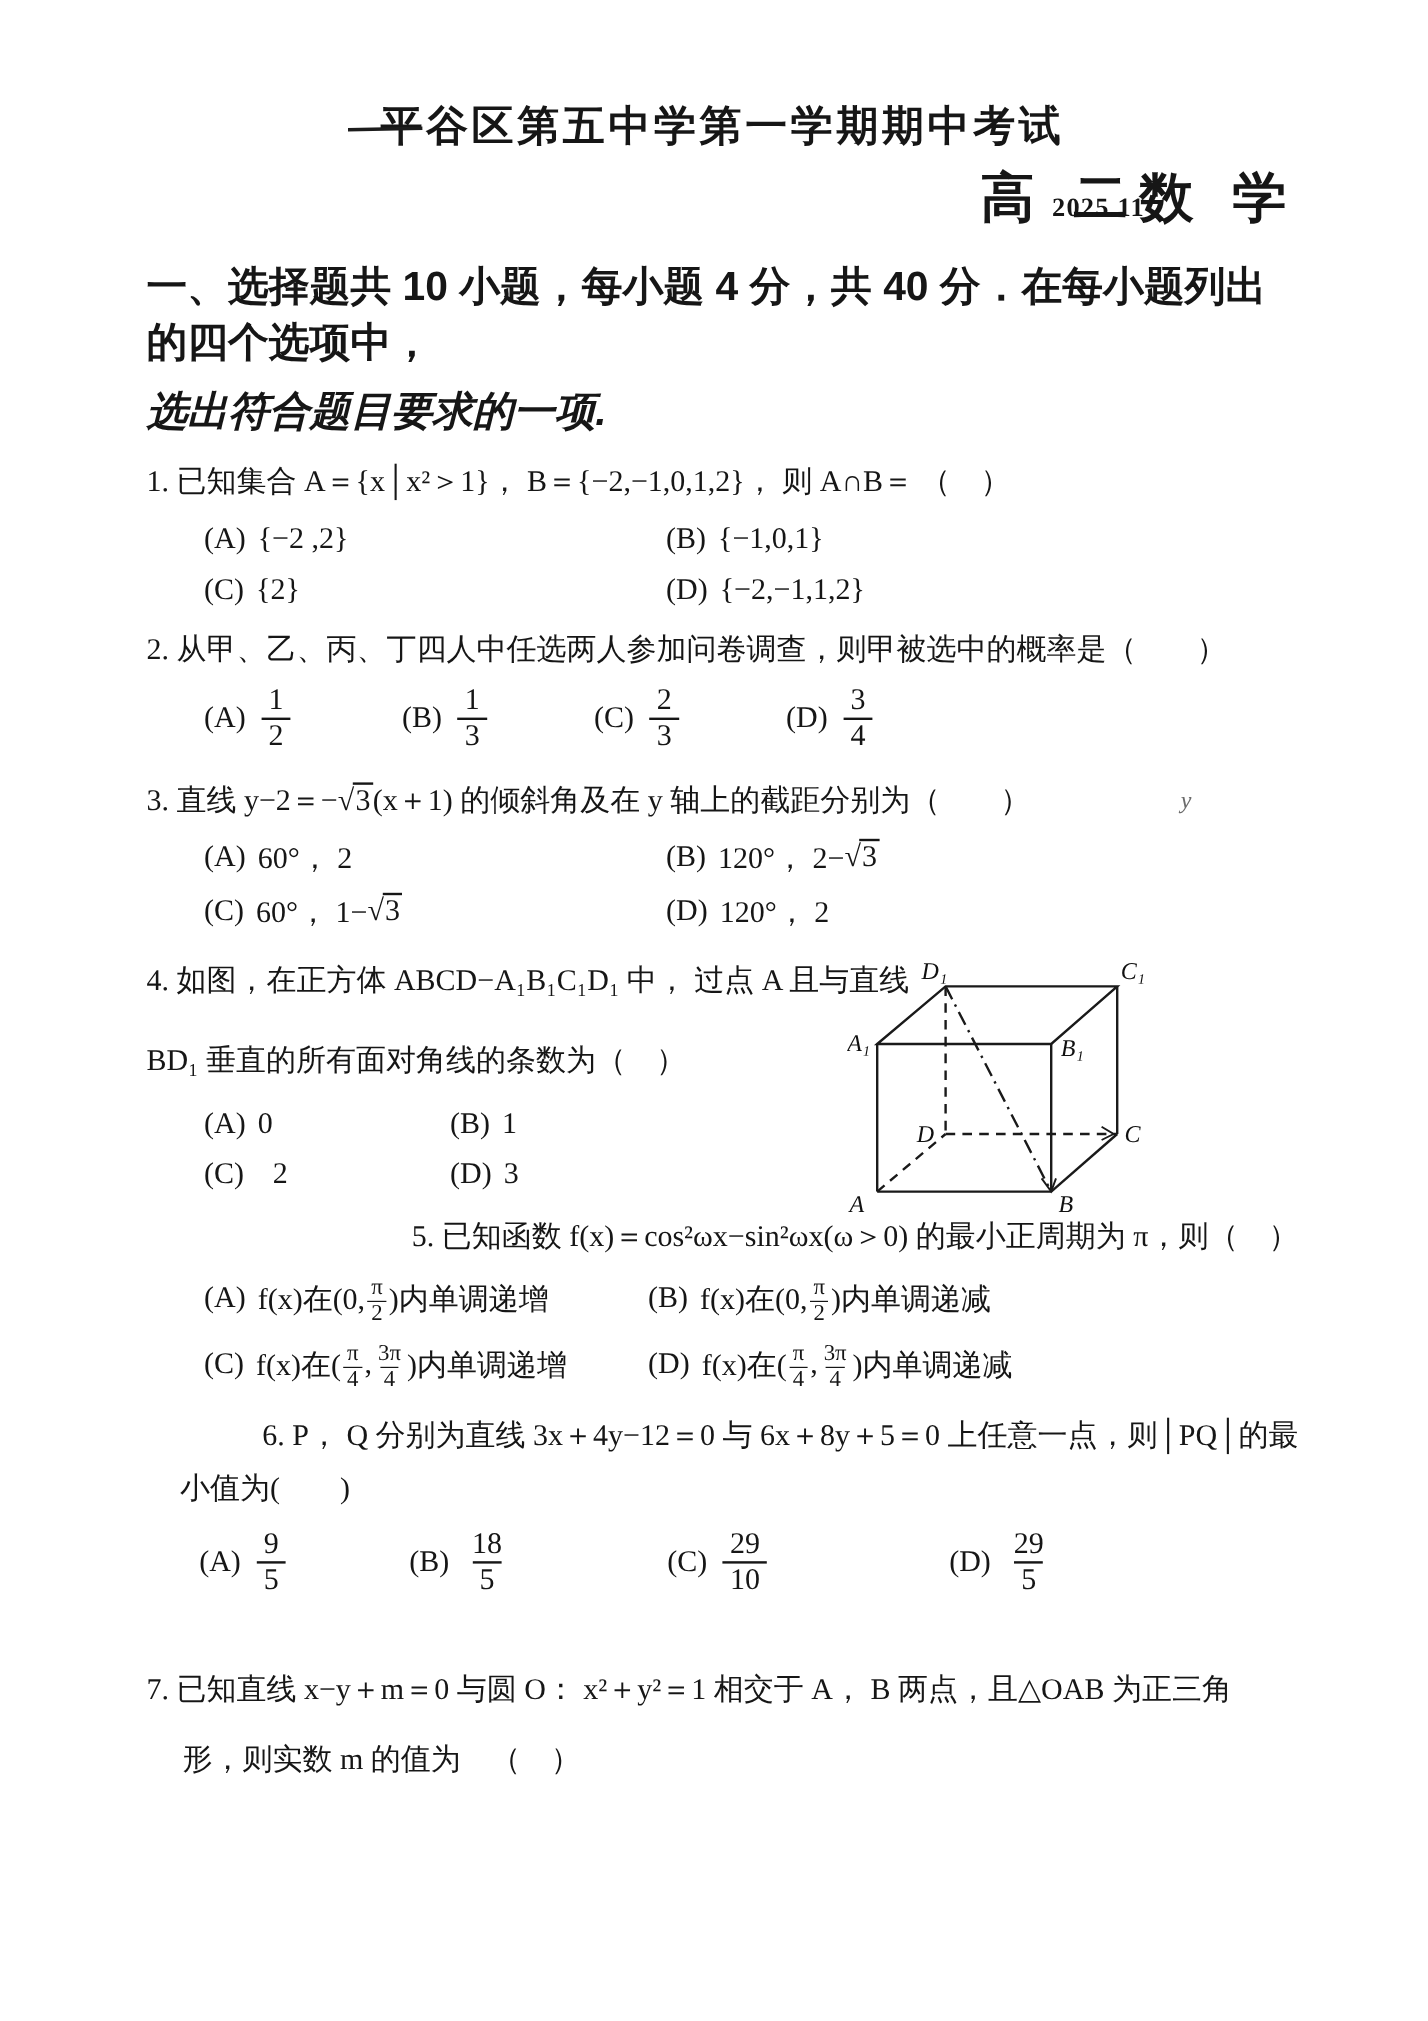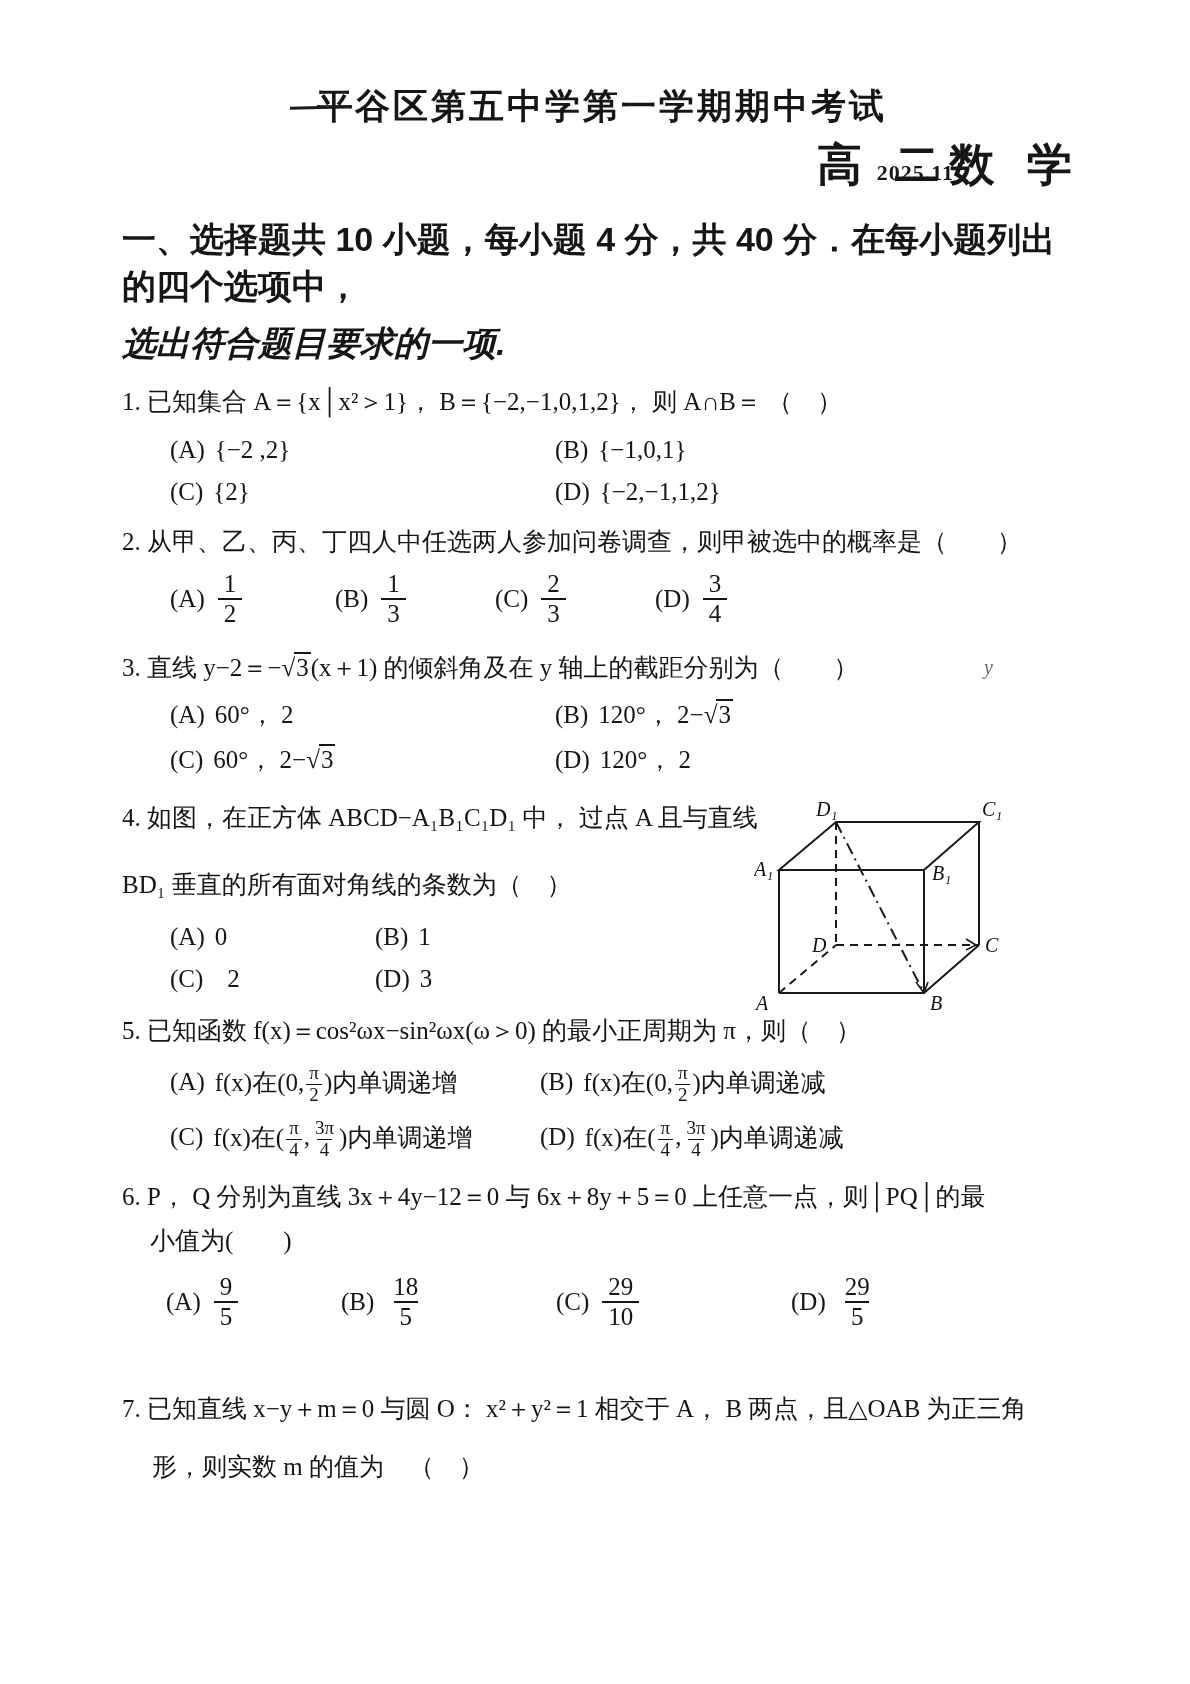--- a/index.html
+++ b/index.html
@@ -36,21 +36,21 @@
   }
   
   .intro{
     margin:26px 0 0;line-height:1.4;font-size:34px;font-weight:700;
     font-family:"Liberation Sans","DejaVu Sans",sans-serif;
   }
   .intro.l2{margin-top:9px;font-style:italic;}
   
   .stem{margin:0;line-height:1.45;}
   .q{position:relative;}
-  .mt16{margin-top:16px;} .mt18{margin-top:18px;} .mt20{margin-top:20px;}
+  .mt16{margin-top:16px;} .mt18{margin-top:18px;} .mt20{margin-top:20px;text-align:right;}
   .mt22{margin-top:22px;} .mt24{margin-top:24px;} .mt34{margin-top:34px;}
   .cont{margin:18px 0 0 28px;}
   .opts{display:grid;margin-top:16px;padding-left:48px;row-gap:14px;}
   .grid2{grid-template-columns:385px 1fr;}
   .grid2n{grid-template-columns:205px 1fr;}
   .grid2w{grid-template-columns:370px 1fr;}
   .grid4{grid-template-columns:165px 160px 160px 1fr;}
   .grid4b{grid-template-columns:175px 215px 235px 1fr;}
   .opt{display:flex;align-items:center;white-space:nowrap;}
   .opt .lab{margin-right:10px;}
@@ -65,21 +65,21 @@
   
   .rad{white-space:nowrap;}
   .rad .rsym{letter-spacing:-1px;}
   .rad .rbar{border-top:2px solid #161616;padding:0 2px;}
   
   .y-artifact{
     position:absolute;left:862px;top:6px;font-style:italic;
     color:#6b6b6b;font-size:20px;
   }
   
-  .cube{position:absolute;left:632px;top:-4px;}
+  .cube{position:absolute;left:584px;top:-4px;}
   .cube svg text{
     font-family:"Liberation Serif","DejaVu Serif",serif;
     font-style:italic;font-size:20px;fill:#111;
   }
 </style>
 </head>
 <body>
 
 <div class="page">
 
@@ -159,21 +159,21 @@
           <span class="lab">(A)</span>
           <span>60°， 2</span>
         </div>
       <div class="opt">
           <span class="lab">(B)</span>
           <span>120°， 2−</span>
           <span class="rad"><span class="rsym">√</span><span class="rbar">3</span></span>
         </div>
       <div class="opt">
           <span class="lab">(C)</span>
-          <span>60°， 2−</span>
+          <span>60°， 1−</span>
           <span class="rad"><span class="rsym">√</span><span class="rbar">3</span></span>
         </div>
       <div class="opt">
           <span class="lab">(D)</span>
           <span>120°， 2</span>
         </div>
     </div>
   </div>
 
   <div class="q">

